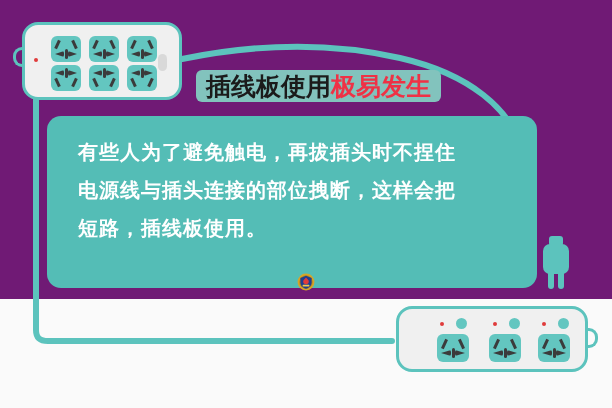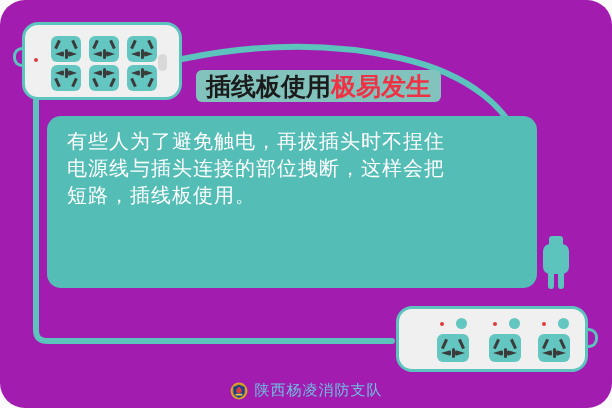--- a/index.html
+++ b/index.html
@@ -2,21 +2,21 @@
 <html><head>
 <meta charset="utf-8">
 <style>
   html,body{margin:0;padding:0;}
   body{
     width:612px;height:408px;overflow:hidden;
     background:#fafafa;
     font-family:"DejaVu Sans","Liberation Sans",sans-serif;
     position:relative;
   }
-  #stage{position:absolute;inset:0;width:612px;height:408px;background:#a21caf;border-radius:25px;}
+  #stage{position:absolute;inset:0;width:612px;height:299px;background:#701a75;}
 
   
   .cord-svg{position:absolute;left:0;top:0;width:612px;height:408px;}
 
   
   .strip{
     position:absolute;background:#f0f0f0;border:3px solid #5cc3bd;
     border-radius:18px;box-sizing:border-box;
   }
   .strip-top{left:22px;top:22px;width:160px;height:78px;border-radius:16px;}
@@ -60,21 +60,21 @@
   .card{
     position:absolute;left:47px;top:116px;width:490px;height:172px;
     background:#54bdb6;border-radius:14px;box-sizing:border-box;
     padding:12px 20px 0 20px;
   }
   .card h2{
     margin:0 0 4px 0;color:#1b1b1b;font-size:19px;font-weight:bold;
     letter-spacing:1px;line-height:1.25;
   }
   .card p{
-    margin:0;color:#ffffff;font-size:20px;font-weight:normal;
+    margin:11px;color:#ffffff;font-size:20px;font-weight:bold;
     letter-spacing:1px;line-height:1.36;
   }
 
   
   .footer{
     position:absolute;left:0;bottom:8px;width:612px;
     display:flex;align-items:center;justify-content:center;gap:7px;
   }
   .footer .label{color:#6fbfe0;font-size:15px;letter-spacing:1px;}
   .badge-icon{width:18px;height:18px;display:block;}
@@ -192,16 +192,15 @@
   </div>
 
   <div class="footer">
     <svg class="badge-icon" viewBox="0 0 32 32">
       <circle cx="16" cy="16" r="15" fill="#d6a52a"></circle>
       <circle cx="16" cy="16" r="12" fill="#b8881c"></circle>
       <path d="M16 5 L26 9 L26 17 C26 23 21 27 16 28 C11 27 6 23 6 17 L6 9 Z" fill="#1f3f8f"></path>
       <path d="M16 8 C18 11 21 12 21 15 C21 18 19 20 16 20 C13 20 11 18 11 15 C11 12 14 11 16 8 Z" fill="#e03b3b"></path>
       <rect x="10" y="21" width="12" height="3" rx="1" fill="#f2c94c"></rect>
     </svg>
-    <span class="label">陕西杨凌消防支队</span>
   </div>
 
 </div>
 
 </body></html>

